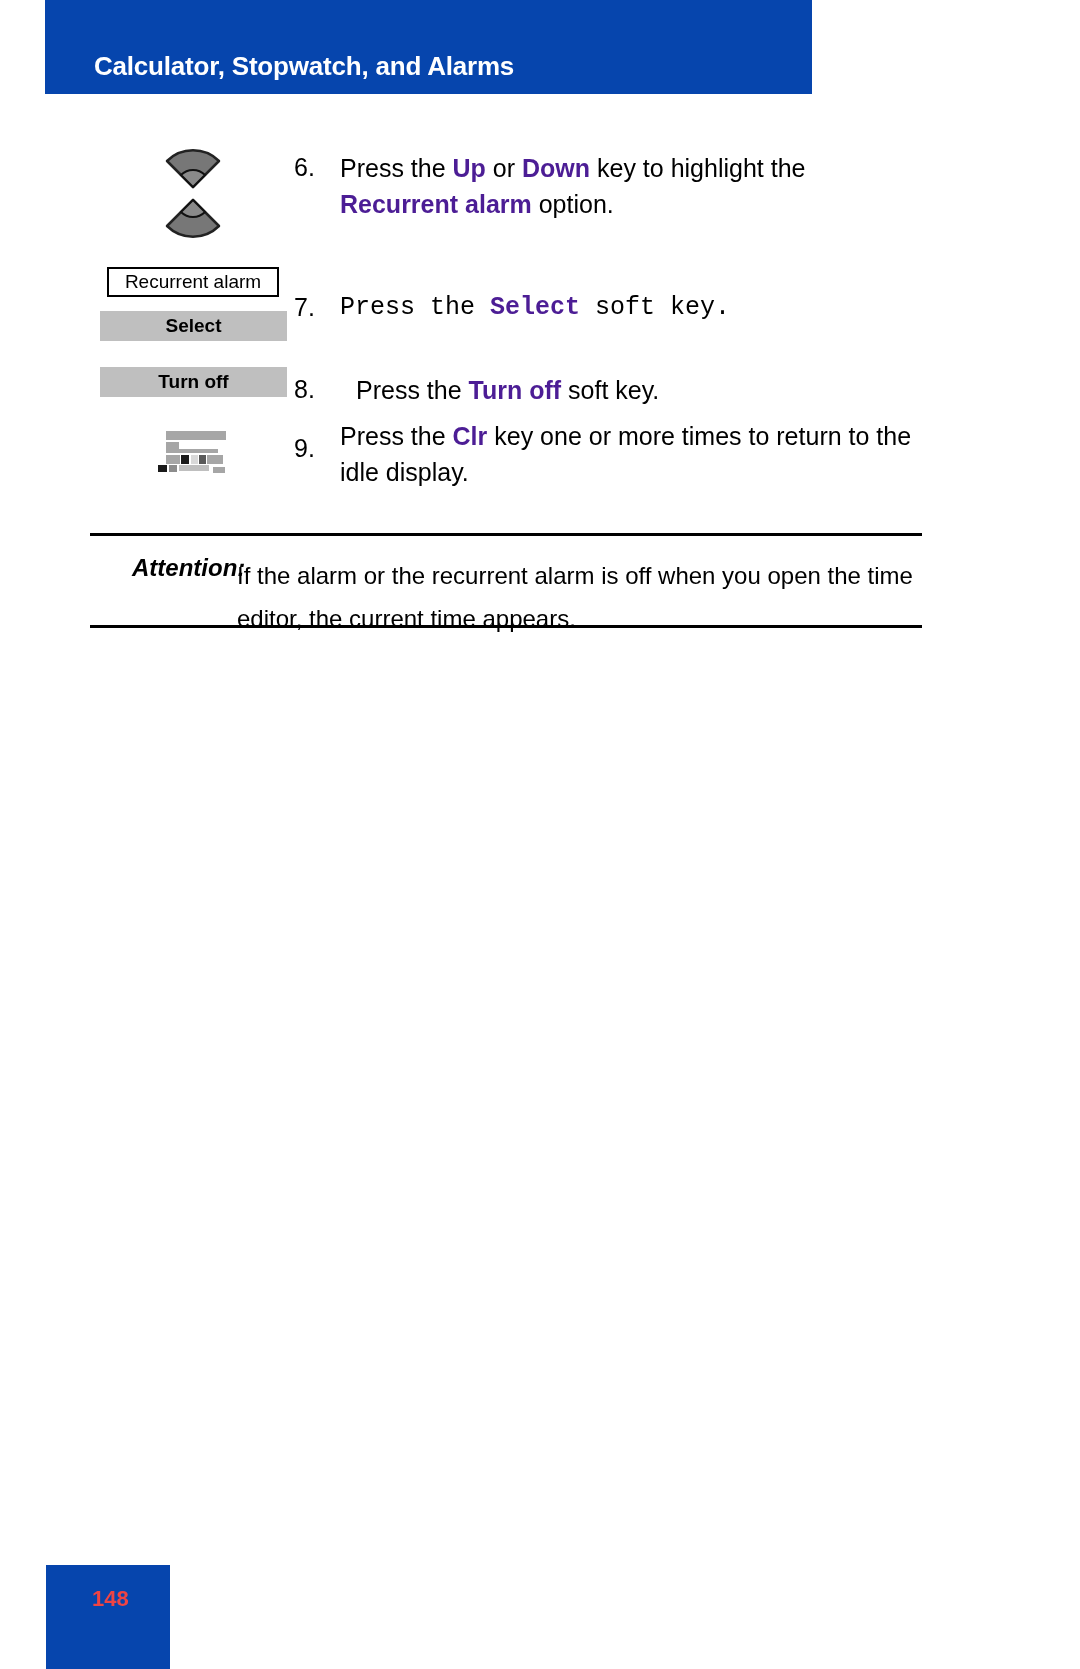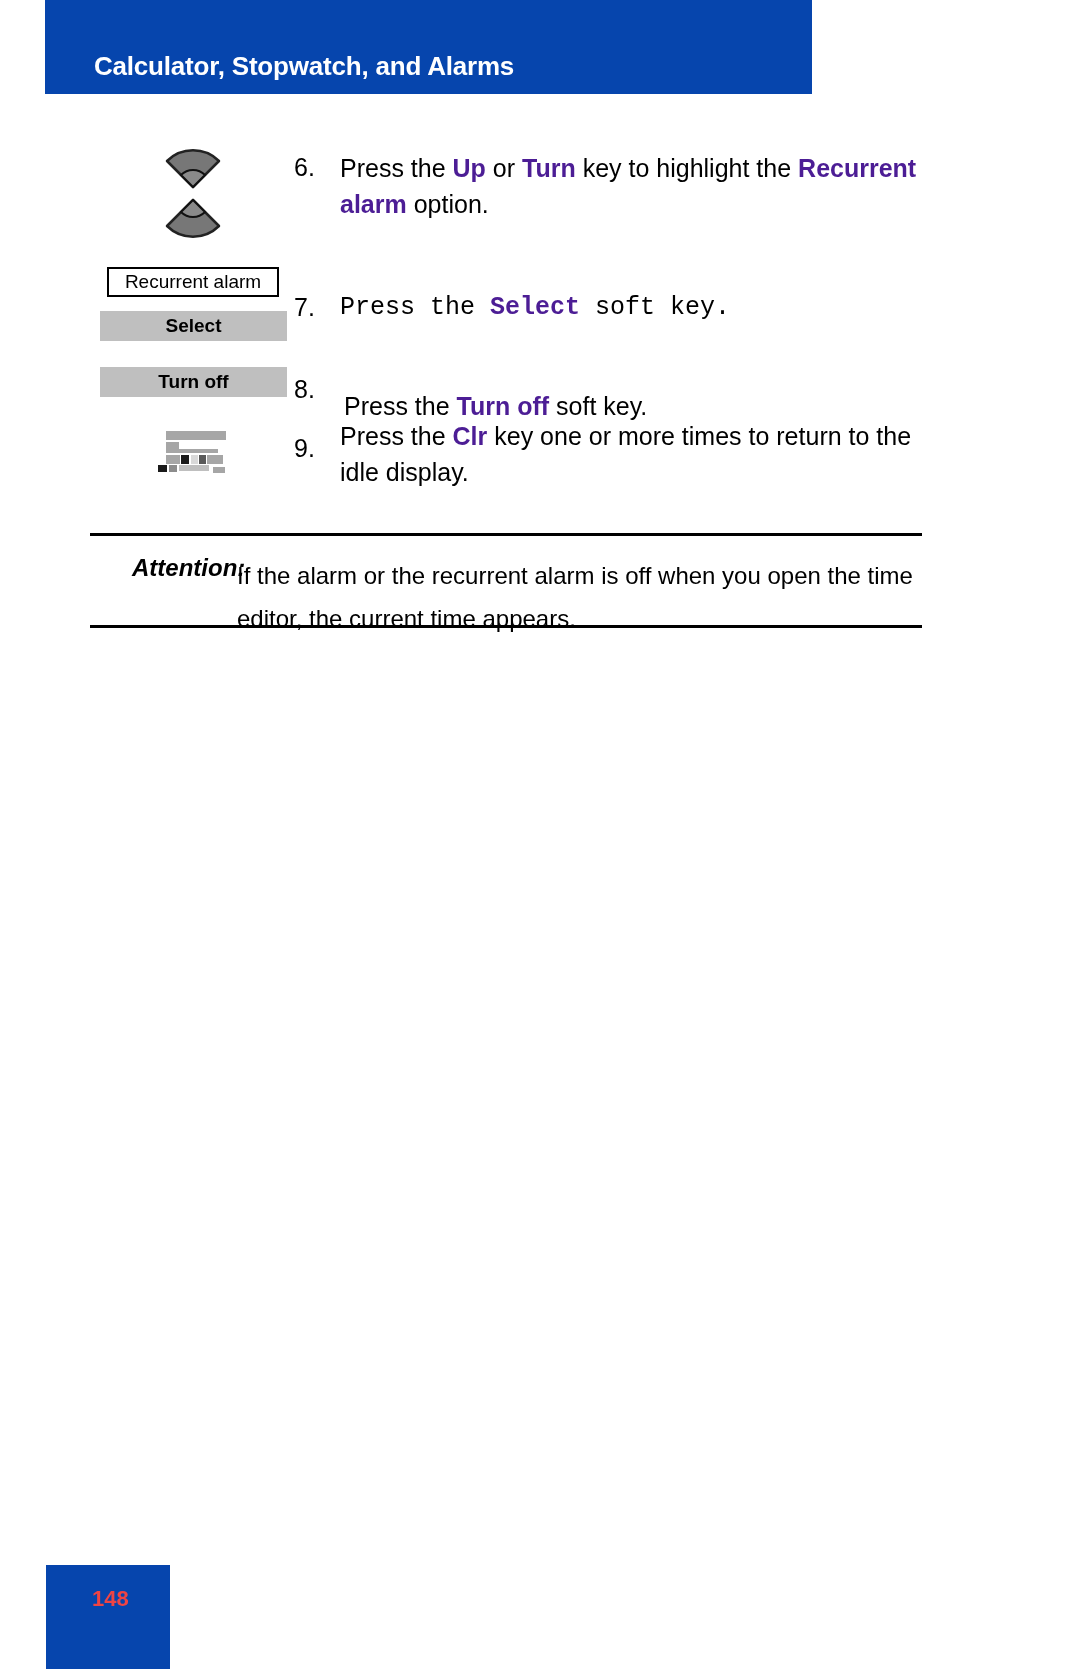--- a/index.html
+++ b/index.html
@@ -184,37 +184,37 @@
 
     <g>
       <path d="M36 60 L10 86 A37 37 0 0 0 62 86 Z" fill="#777777" stroke="#222222" stroke-width="2.5" stroke-linejoin="round"></path>
       <path d="M36 60 L24 72 A17 17 0 0 0 48 72 Z" fill="#8a8a8a" stroke="#111111" stroke-width="2"></path>
     </g>
   </svg>
 </div>
 
 <div class="step-row" style="left:0; top:0;">
   <div class="step-num" style="left:294px; top:150px;">6.</div>
-  <div class="step-text" style="left:340px; top:150px; width:590px;">Press the <span class="kw">Up</span> or <span class="kw">Turn</span> key to highlight the <span class="kw">Recurrent alarm</span> option.</div>
+  <div class="step-text" style="left:340px; top:150px; width:590px;">Press the <span class="kw">Up</span> or <span class="kw">Down</span> key to highlight the <span class="kw">Recurrent alarm</span> option.</div>
 </div>
 
 <div class="display-box">Recurrent alarm</div>
 
 <div class="softkey softkey-select">Select</div>
 
 <div class="step-row" style="left:0; top:0;">
   <div class="step-num" style="left:294px; top:290px;">7.</div>
   <div class="step-text" style="left:340px; top:290px; width:590px;font-family:Liberation Mono, monospace;">Press the <span class="kw">Select</span> soft key.</div>
 </div>
 
 <div class="softkey softkey-turnoff">Turn off</div>
 
 <div class="step-row" style="left:0; top:0;">
   <div class="step-num" style="left:294px; top:372px;">8.</div>
-  <div class="step-text" style="left:344px; top:372px; width:590px;margin-top:16px;">Press the <span class="kw">Turn off</span> soft key.</div>
+  <div class="step-text" style="left:356px; top:372px; width:590px;">Press the <span class="kw">Turn off</span> soft key.</div>
 </div>
 
 <div class="clrkey-icon">
   <svg width="76" height="48" viewBox="0 0 76 48" xmlns="http://www.w3.org/2000/svg" shape-rendering="crispEdges">
     <rect x="8" y="2" width="60" height="9" fill="#a6a6a6"></rect>
     <rect x="8" y="13" width="13" height="7" fill="#a6a6a6"></rect>
     <rect x="21" y="13" width="42" height="7" fill="#ffffff"></rect>
     <rect x="8" y="20" width="52" height="4" fill="#a6a6a6"></rect>
     <rect x="8" y="26" width="14" height="9" fill="#a6a6a6"></rect>
     <rect x="23" y="26" width="8" height="9" fill="#1a1a1a"></rect>

